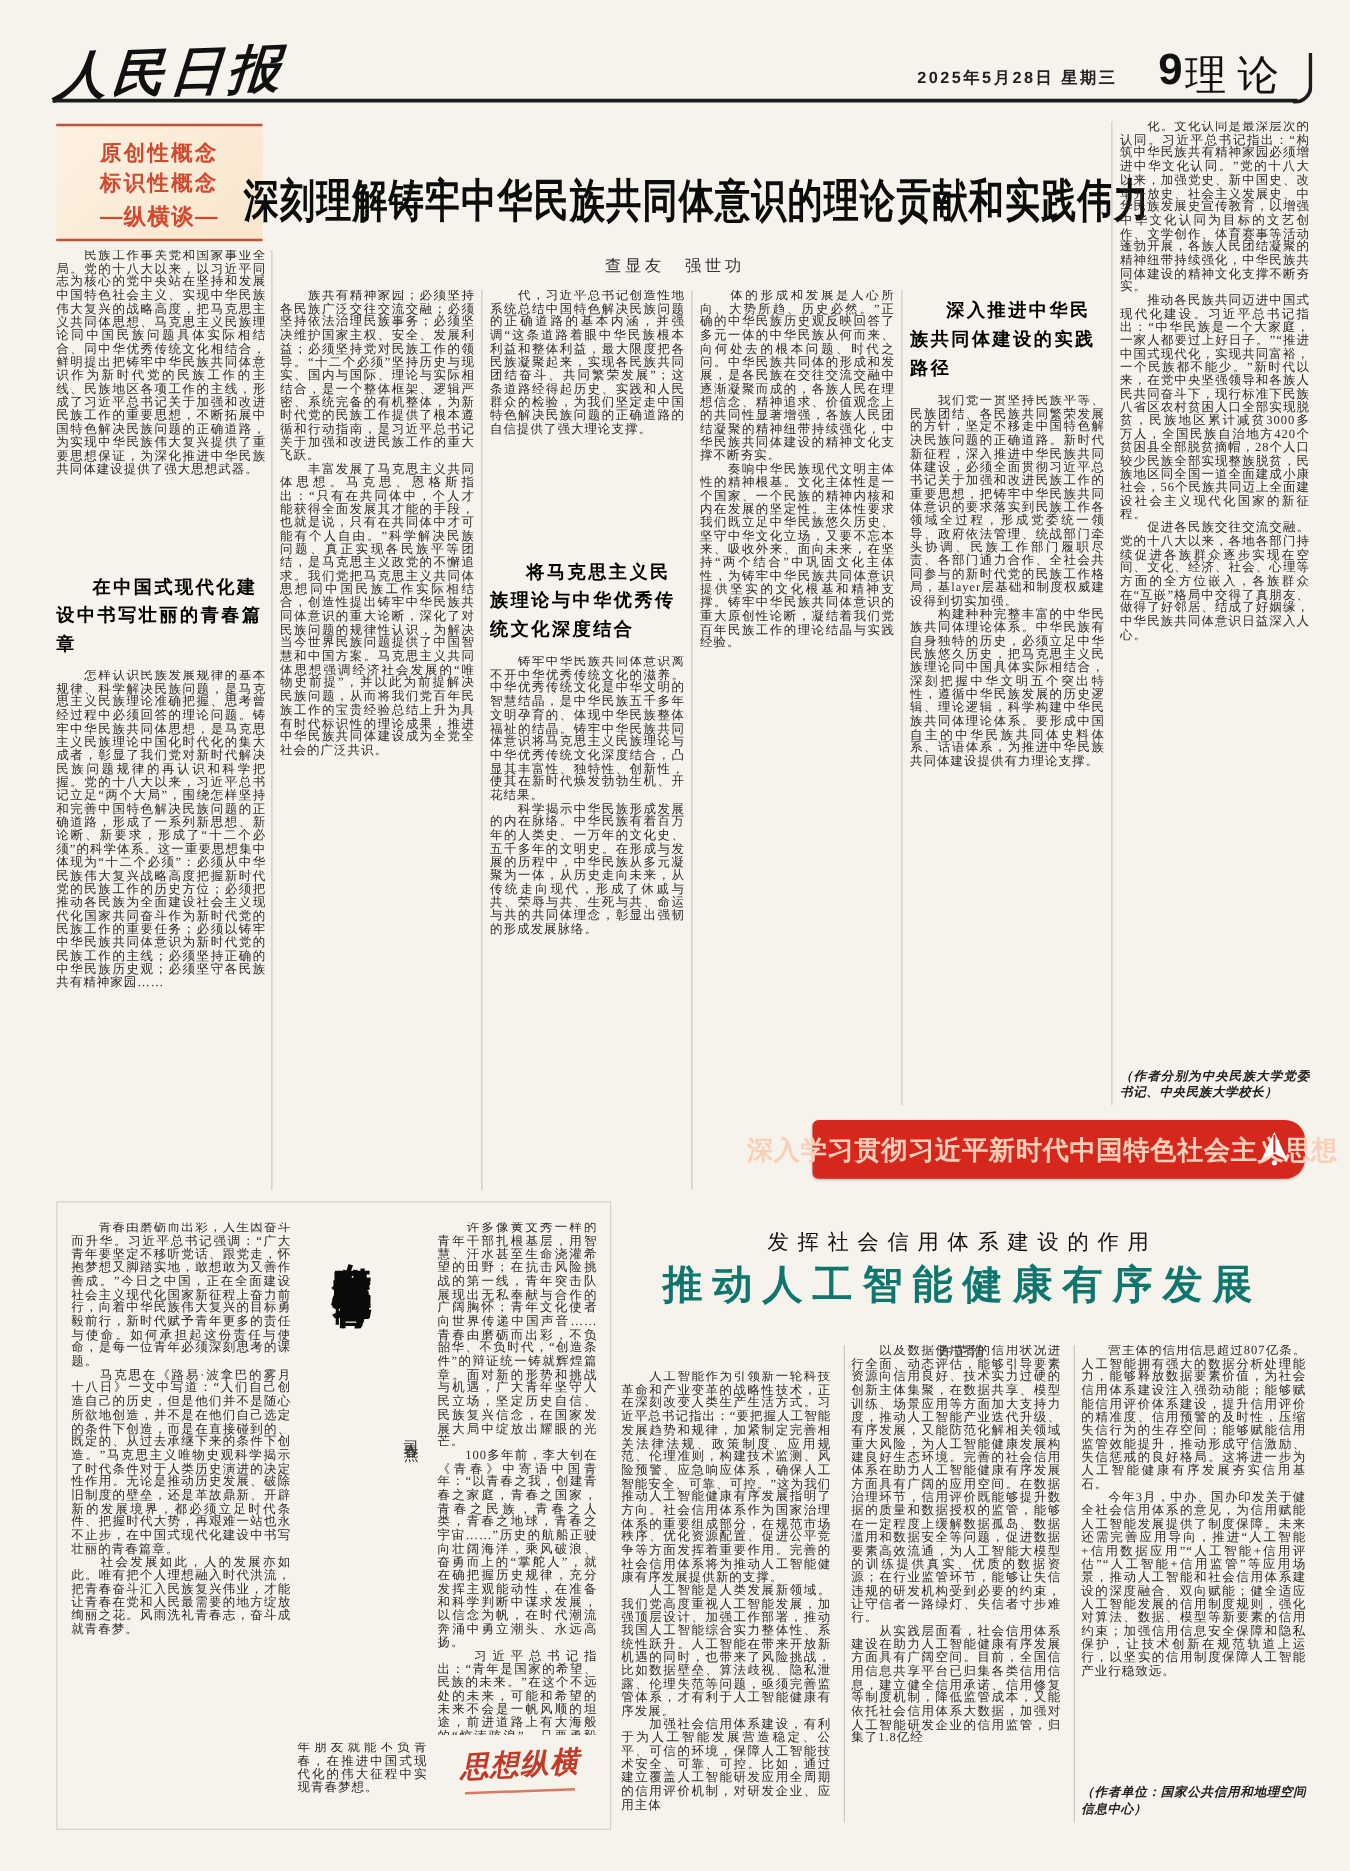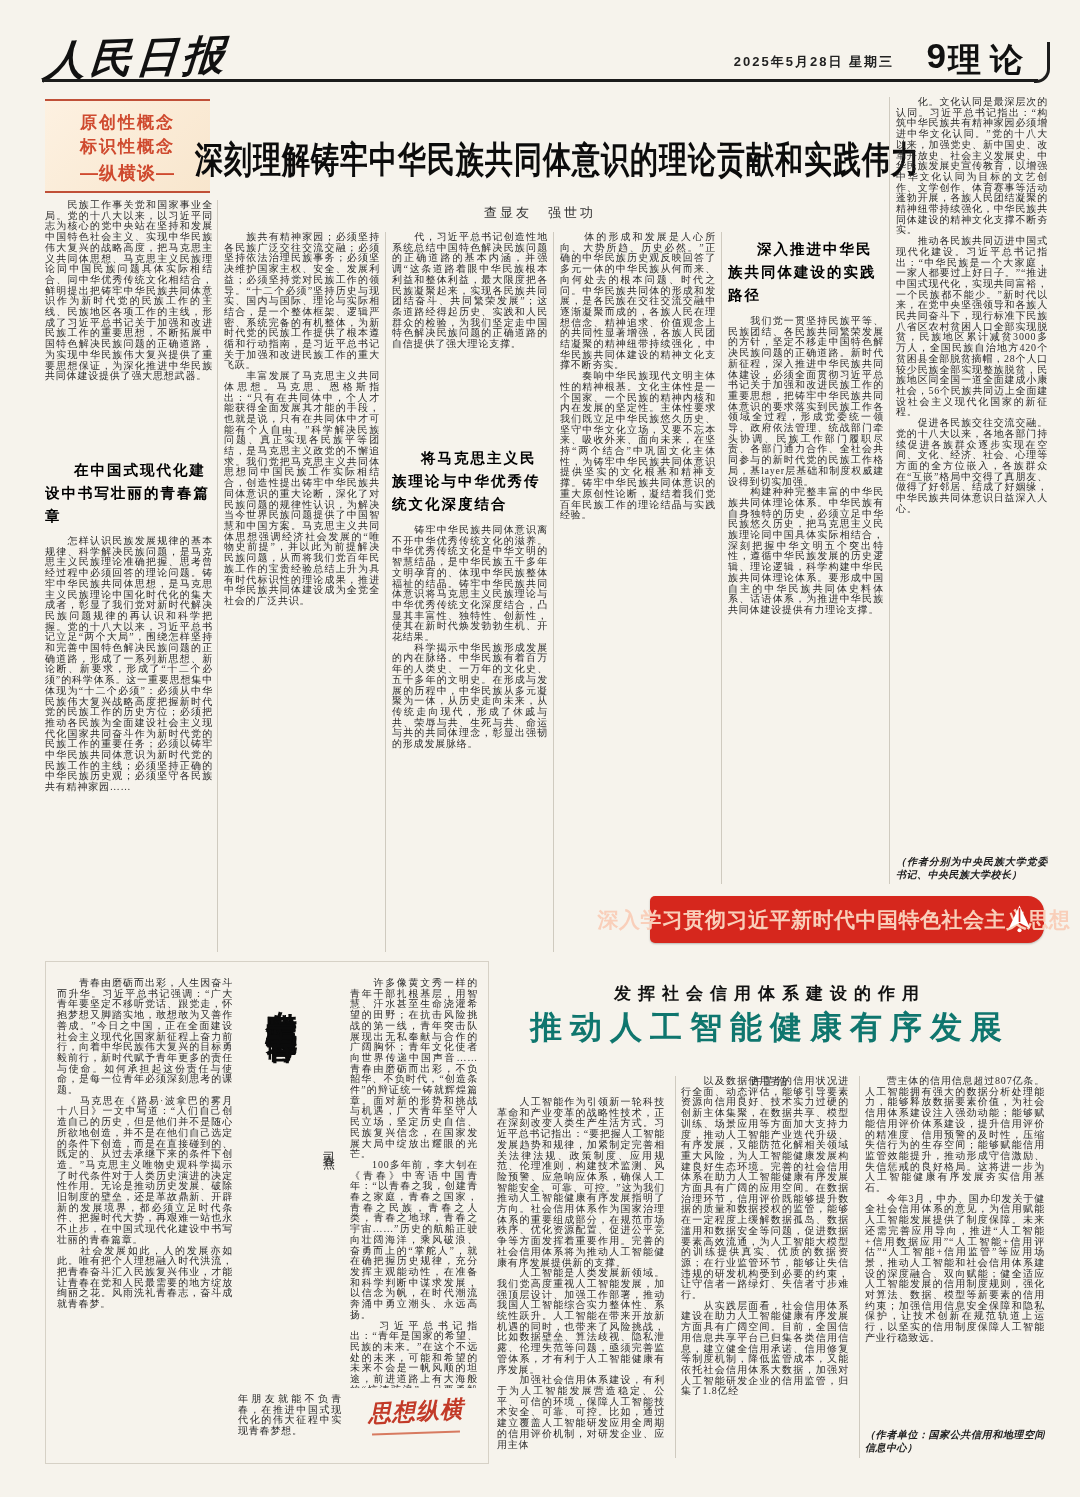--- a/index.html
+++ b/index.html
@@ -13,21 +13,21 @@
   .masthead{
     position:absolute;left:44px;top:30px;font-size:42px;font-weight:900;
     font-style:italic;letter-spacing:4px;color:#111;
     font-family:"DejaVu Serif",serif;transform:skewX(-6deg) rotate(-2deg);
   }
   .header-rule{position:absolute;left:42px;top:79px;width:996px;height:3px;background:#1c1c1c;}
   .hdr-date{position:absolute;right:186px;top:53px;font-size:13px;letter-spacing:2px;color:#222;
     font-family:"Liberation Sans",sans-serif;font-weight:bold;}
   .hdr-pageno{position:absolute;right:134px;top:36px;font-size:35px;font-weight:900;color:#111;
     font-family:"Liberation Sans",sans-serif;}
-  .hdr-section{position:absolute;right:48px;top:38px;font-size:33px;font-weight:700;color:#111;
+  .hdr-section{position:absolute;right:48px;top:38px;font-size:33px;font-weight:400;color:#111;
     letter-spacing:9px;font-family:"Liberation Sans",sans-serif;}
   .hdr-bracket{position:absolute;right:30px;top:42px;width:13px;height:38px;
     border-right:3px solid #1c1c1c;border-bottom:3px solid #1c1c1c;border-bottom-right-radius:14px;}
   
   .kickerbox{
     position:absolute;left:45px;top:99px;width:165px;height:94px;
     background:linear-gradient(135deg,#fdf1e1,#f8e6cd);
     border-top:2px solid #c05038;border-bottom:2px solid #c05038;
     text-align:center;color:#cf4a2f;font-family:"Liberation Sans",sans-serif;padding-top:10px;box-sizing:border-box;
   }
@@ -75,21 +75,21 @@
     font-size:12px;color:#333;letter-spacing:3px;
   }
   .sxlabel{
     position:absolute;left:354px;top:1396px;width:124px;text-align:center;
     font-size:23px;font-weight:900;font-style:italic;color:#c23a28;transform:rotate(-3deg);
     font-family:"DejaVu Serif",serif;letter-spacing:1px;
   }
   .sxlabel-bar{position:absolute;left:372px;top:1432px;width:88px;height:2px;background:#d77a60;transform:rotate(-2deg);}
   
   .ai-kicker{position:absolute;left:495px;top:982px;width:550px;text-align:center;
-    font-family:"Liberation Sans",sans-serif;font-weight:700;font-size:17px;color:#111;letter-spacing:7px;}
+    font-family:"Liberation Sans",sans-serif;font-weight:400;font-size:17px;color:#111;letter-spacing:7px;}
   .ai-headline{position:absolute;left:495px;top:1006px;width:550px;text-align:center;
     font-family:"DejaVu Serif",serif;font-weight:900;font-size:32px;color:#0f766e;letter-spacing:8px;}
   .ai-author{position:absolute;left:495px;top:1050px;width:550px;text-align:center;font-size:11px;color:#333;letter-spacing:2px;margin-top:24px;}
 </style>
 </head>
 <body>
 
 <div class="page">
 
   <div class="masthead">人民日报</div>

